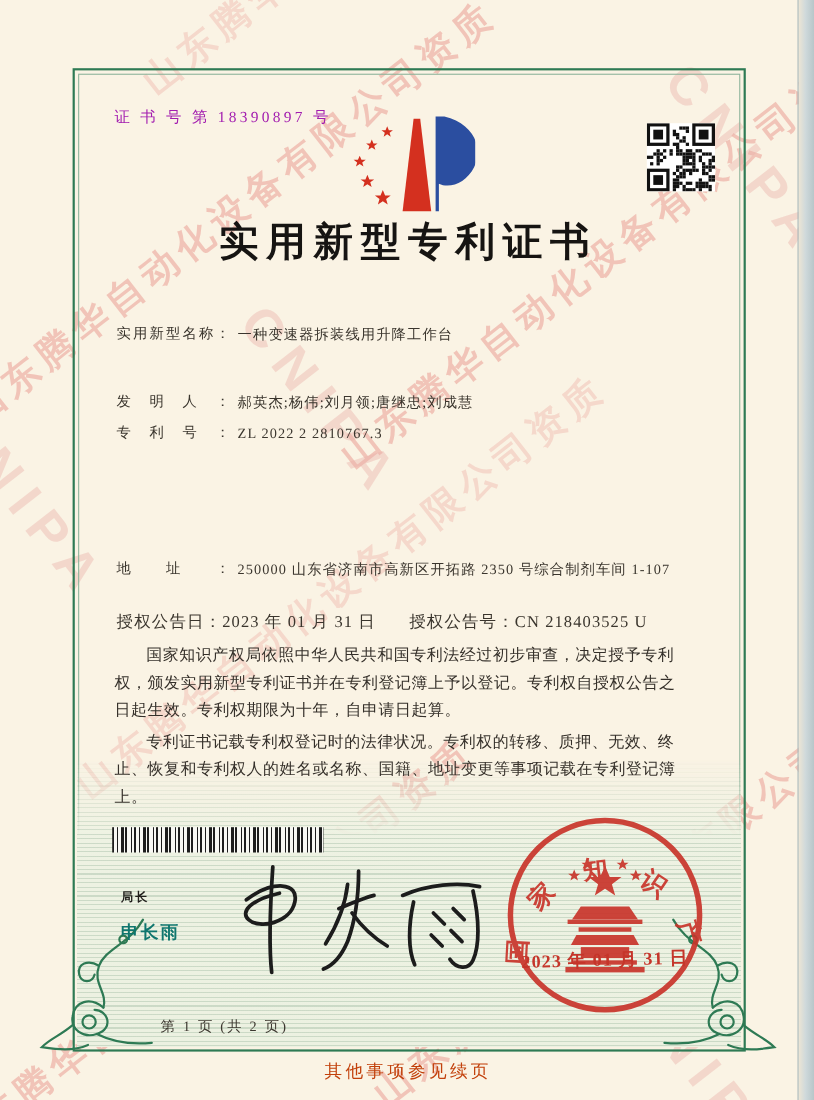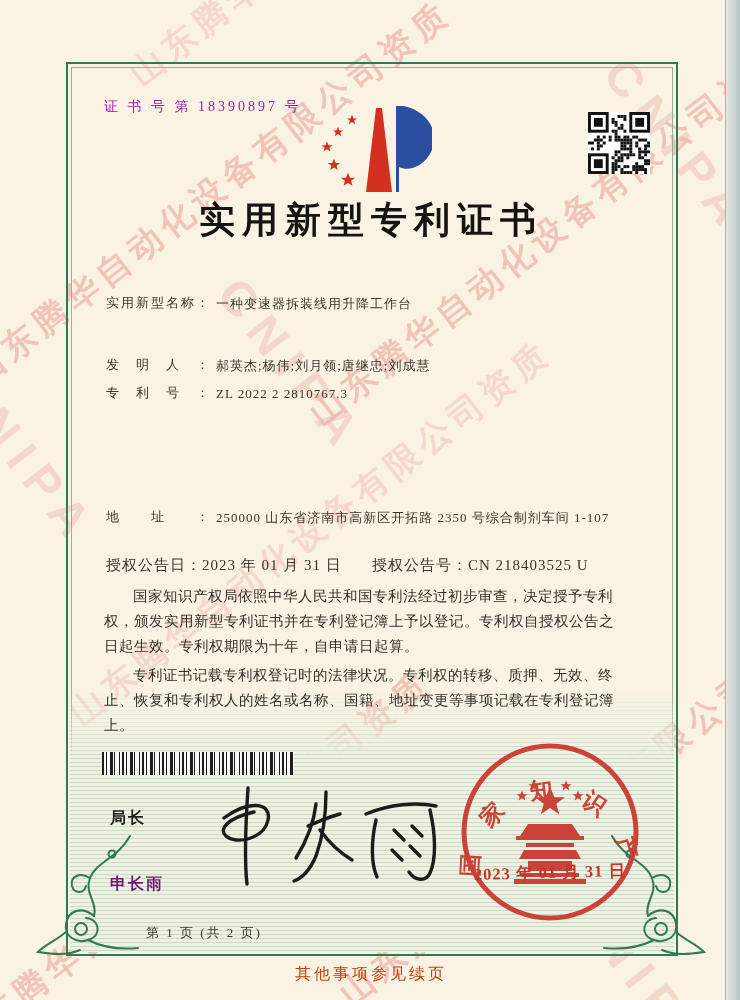--- a/index.html
+++ b/index.html
@@ -38,24 +38,24 @@
   .grant-pair{position:absolute;font-size:15px;letter-spacing:1px;color:#3a352d;}
   
   .legal{position:absolute;left:104px;top:584px;width:516px;font-size:14.5px;
          line-height:1.72;color:#35302a;letter-spacing:0.5px;}
   .legal p{margin:0 0 4px 0;text-indent:2em;}
   
   .barcode{position:absolute;left:102px;top:752px;width:192px;height:23px;background:
     repeating-linear-gradient(90deg,#1d1d1d 0 2px,#f8f8f4 2px 4px,#1d1d1d 4px 5px,#f8f8f4 5px 8px,
       #1d1d1d 8px 11px,#f8f8f4 11px 12px,#1d1d1d 12px 13px,#f8f8f4 13px 17px,#1d1d1d 17px 18px,#f8f8f4 18px 20px);}
   
-  .signer-role{position:absolute;left:110px;top:808px;font-size:16px;font-weight:700;color:#22201d;
+  .signer-role{position:absolute;left:110px;top:808px;font-size:11px;font-weight:700;color:#22201d;
     font-family:Liberation Mono, monospace;letter-spacing:2px;}
-  .signer-name{position:absolute;left:110px;top:838px;font-size:16px;font-weight:700;color:#701a75;
-    font-family:Liberation Mono, monospace;letter-spacing:2px;margin-top:36px;}
+  .signer-name{position:absolute;left:110px;top:838px;font-size:16px;font-weight:700;color:#0f766e;
+    font-family:Liberation Mono, monospace;letter-spacing:2px;}
   .signature{position:absolute;left:196px;top:778px;}
   
   .seal{position:absolute;left:458px;top:740px;opacity:0.92;}
   .seal-date{position:absolute;left:452px;top:862px;width:196px;text-align:center;font-size:16.5px;
      color:#c5352a;letter-spacing:1px;font-weight:600;transform:rotate(-1.5deg);}
   
   .page-label{position:absolute;left:146px;top:924px;width:450px;text-align:left;font-size:13px;
      color:#3c372f;letter-spacing:2px;}
   .note{position:absolute;left:146px;top:964px;width:450px;text-align:center;font-size:16px;
      color:#c2410c;letter-spacing:3px;}

